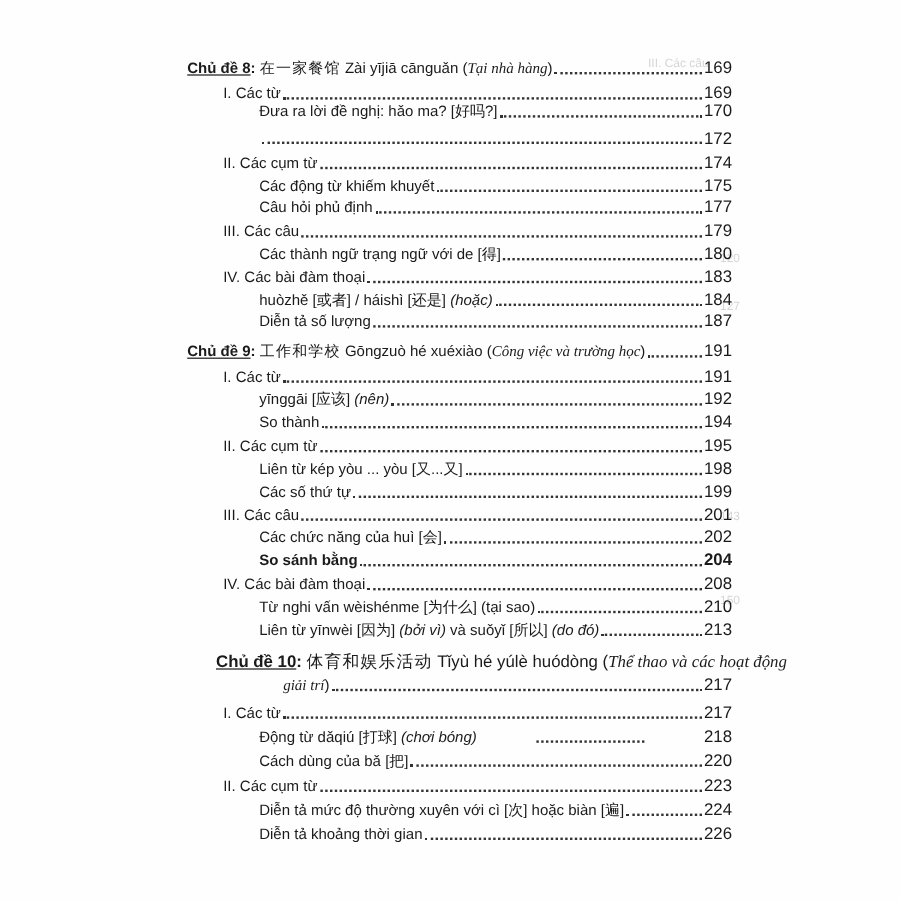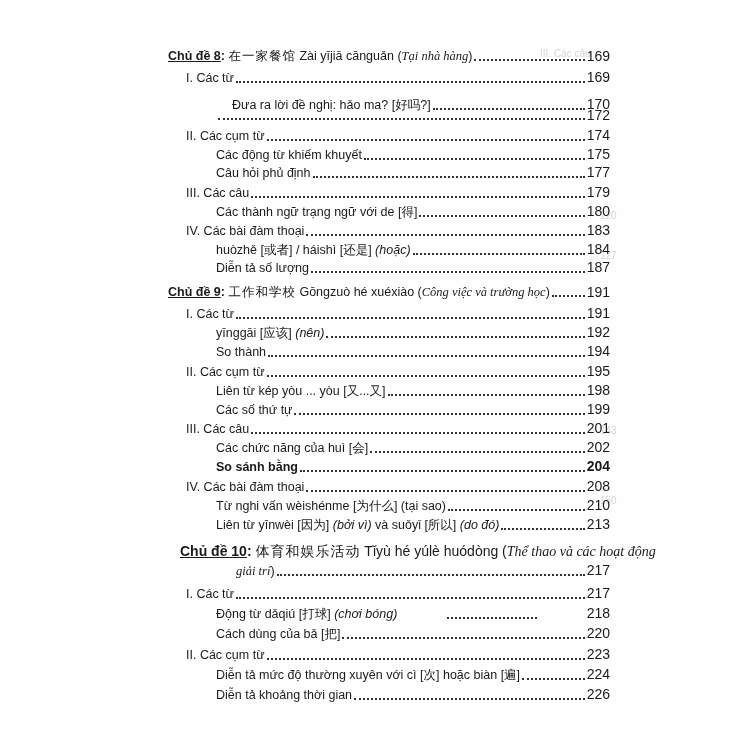--- a/index.html
+++ b/index.html
@@ -17,21 +17,21 @@
     .bleed {
       position:absolute; color:#d6d6d6; font-size:10px; white-space:nowrap;
       font-family:"Liberation Sans",sans-serif;
     }
     .toc { position:absolute; left:0; top:0; width:750px; }
     .row {
       position:absolute; display:flex; align-items:baseline;
       font-size:12.5px; line-height:16px; white-space:nowrap;
       right:140px;
     }
-    .row.l0 { left:168px;align-items:flex-end; }
+    .row.l0 { left:156px; }
     .row.l1 { left:186px; }
     .row.l2 { left:216px; }
     .row .label { flex:0 0 auto; }
     .row .dots {
       flex:1 1 auto; overflow:hidden; margin:0 2px;
       border-bottom:2px dotted #333; height:0; align-self:flex-end;
       position:relative; top:-3px;
     }
     .row .page-num { flex:0 0 auto; font-size:14px; }
     .chapter-prefix { text-decoration:underline; }
@@ -62,21 +62,21 @@
       </span>
       <span class="dots"></span>
       <span class="page-num">169</span>
     </div>
 
     <div class="row l1" style="top:69px;">
       <span class="label">I. Các từ</span>
       <span class="dots"></span>
       <span class="page-num">169</span>
     </div>
-    <div class="row l2" style="top:96px;margin-left:16px;">
+    <div class="row l2" style="top:84px;">
       <span class="label">Đưa ra lời đề nghị: hǎo ma? [好吗?]</span>
       <span class="dots"></span>
       <span class="page-num">170</span>
     </div>
     <div class="row l2" style="top:107px;">
       <span class="dots"></span>
       <span class="page-num">172</span>
     </div>
 
     <div class="row l1" style="top:127px;">

